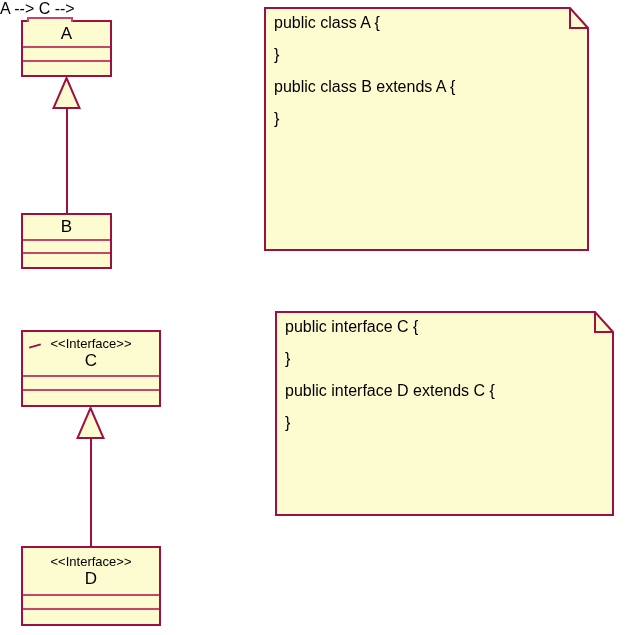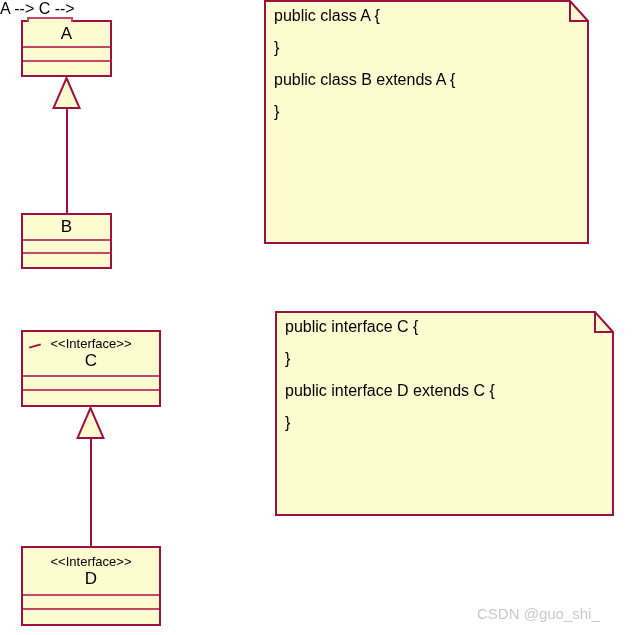--- a/index.html
+++ b/index.html
@@ -182,21 +182,21 @@
   <div class="uml-box" style="left:21px; top:546px; width:140px; height:80px;">
     <div class="compartment-name">
       <span class="stereotype">&lt;&lt;Interface&gt;&gt;</span>
       <span class="class-name">D</span>
     </div>
     <div class="compartment-attrs"></div>
     <div class="compartment-ops"></div>
   </div>
 
   
-  <div class="note-box" style="left:264px; top:0; width:325px; height:292px;">
+  <div class="note-box" style="left:264px; top:7px; width:325px; height:292px;">
     <svg width="325" height="244" viewBox="0 0 325 244">
       <path d="M1,1 L306,1 L324,21 L324,243 L1,243 Z" fill="#fdfbd0" stroke="#9e1040" stroke-width="2" stroke-linejoin="miter"></path>
       <path d="M306,1 L306,21 L324,21" fill="none" stroke="#9e1040" stroke-width="2"></path>
     </svg>
     <div class="note-text">public class A {
 
 }
 
 public class B extends A {
 
@@ -212,15 +212,14 @@
     <div class="note-text">public interface C {
 
 }
 
 public interface D extends C {
 
 }</div>
   </div>
 
   
-  <div class="watermark" style="left:477px; top:605px;">CSDN @guo_shi_</div>
 
 </div>
 
 </body></html>

